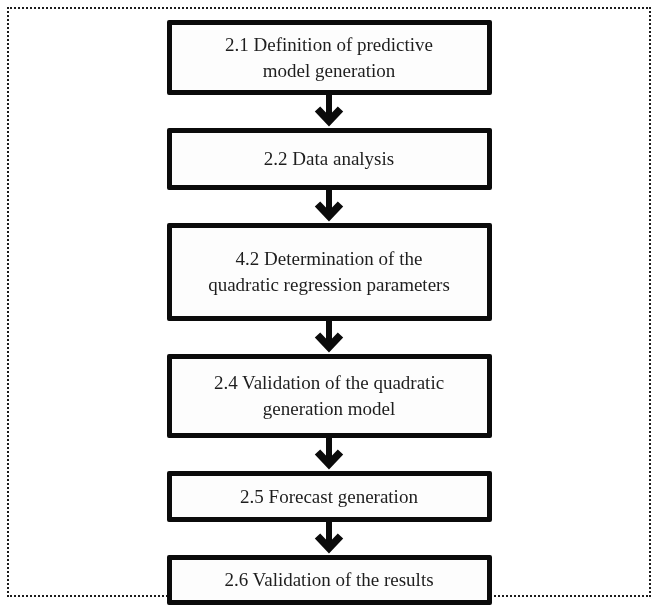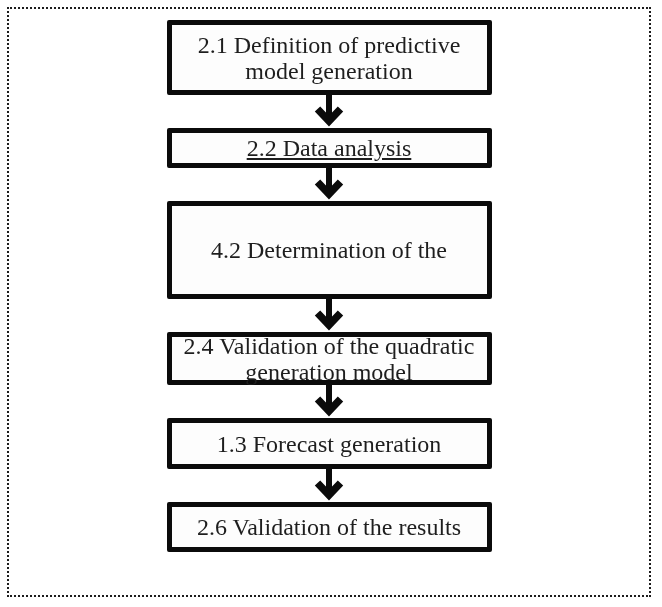--- a/index.html
+++ b/index.html
@@ -38,29 +38,29 @@
     box-sizing: border-box;
     border: 5px solid #0b0b0b;
     background: #fdfdfd;
     border-radius: 2px;
     display: flex;
     flex-direction: column;
     justify-content: center;
     align-items: center;
     text-align: center;
     color: #1e1e1e;
-    font-size: 24px;
+    font-size: 19px;
     line-height: 26px;
     flex: 0 0 auto;
   }
   .box .line { display: block; }
   .s1 { height: 75px; }
-  .s2 { height: 40px; text-decoration: underline; }
+  .s2 { height: 62px; }
   .s3 { height: 98px; }
-  .s4 { height: 53px; }
+  .s4 { height: 84px; }
   .s5 { height: 51px; }
   .s6 { height: 50px; }
   .arrow {
     height: 33px;
     flex: 0 0 auto;
     display: flex;
     justify-content: center;
     align-items: flex-start;
     color: #0b0b0b;
   }
@@ -91,20 +91,21 @@
 
       <div class="arrow">
         <svg width="30" height="32" viewBox="0 0 30 32" aria-hidden="true">
           <path d="M15 0 L15 22" stroke="currentColor" stroke-width="6" fill="none"></path>
           <path d="M3.5 14 L15 26 L26.5 14" stroke="currentColor" stroke-width="7.5" fill="none" stroke-linejoin="miter"></path>
         </svg>
       </div>
 
       <div class="box s3">
         <span class="line">4.2 Determination of the</span>
+        <span class="line">quadratic regression parameters</span>
       </div>
 
       <div class="arrow">
         <svg width="30" height="32" viewBox="0 0 30 32" aria-hidden="true">
           <path d="M15 0 L15 22" stroke="currentColor" stroke-width="6" fill="none"></path>
           <path d="M3.5 14 L15 26 L26.5 14" stroke="currentColor" stroke-width="7.5" fill="none" stroke-linejoin="miter"></path>
         </svg>
       </div>
 
       <div class="box s4">
@@ -113,21 +114,21 @@
       </div>
 
       <div class="arrow">
         <svg width="30" height="32" viewBox="0 0 30 32" aria-hidden="true">
           <path d="M15 0 L15 22" stroke="currentColor" stroke-width="6" fill="none"></path>
           <path d="M3.5 14 L15 26 L26.5 14" stroke="currentColor" stroke-width="7.5" fill="none" stroke-linejoin="miter"></path>
         </svg>
       </div>
 
       <div class="box s5">
-        <span class="line">1.3 Forecast generation</span>
+        <span class="line">2.5 Forecast generation</span>
       </div>
 
       <div class="arrow">
         <svg width="30" height="32" viewBox="0 0 30 32" aria-hidden="true">
           <path d="M15 0 L15 22" stroke="currentColor" stroke-width="6" fill="none"></path>
           <path d="M3.5 14 L15 26 L26.5 14" stroke="currentColor" stroke-width="7.5" fill="none" stroke-linejoin="miter"></path>
         </svg>
       </div>
 
       <div class="box s6">

